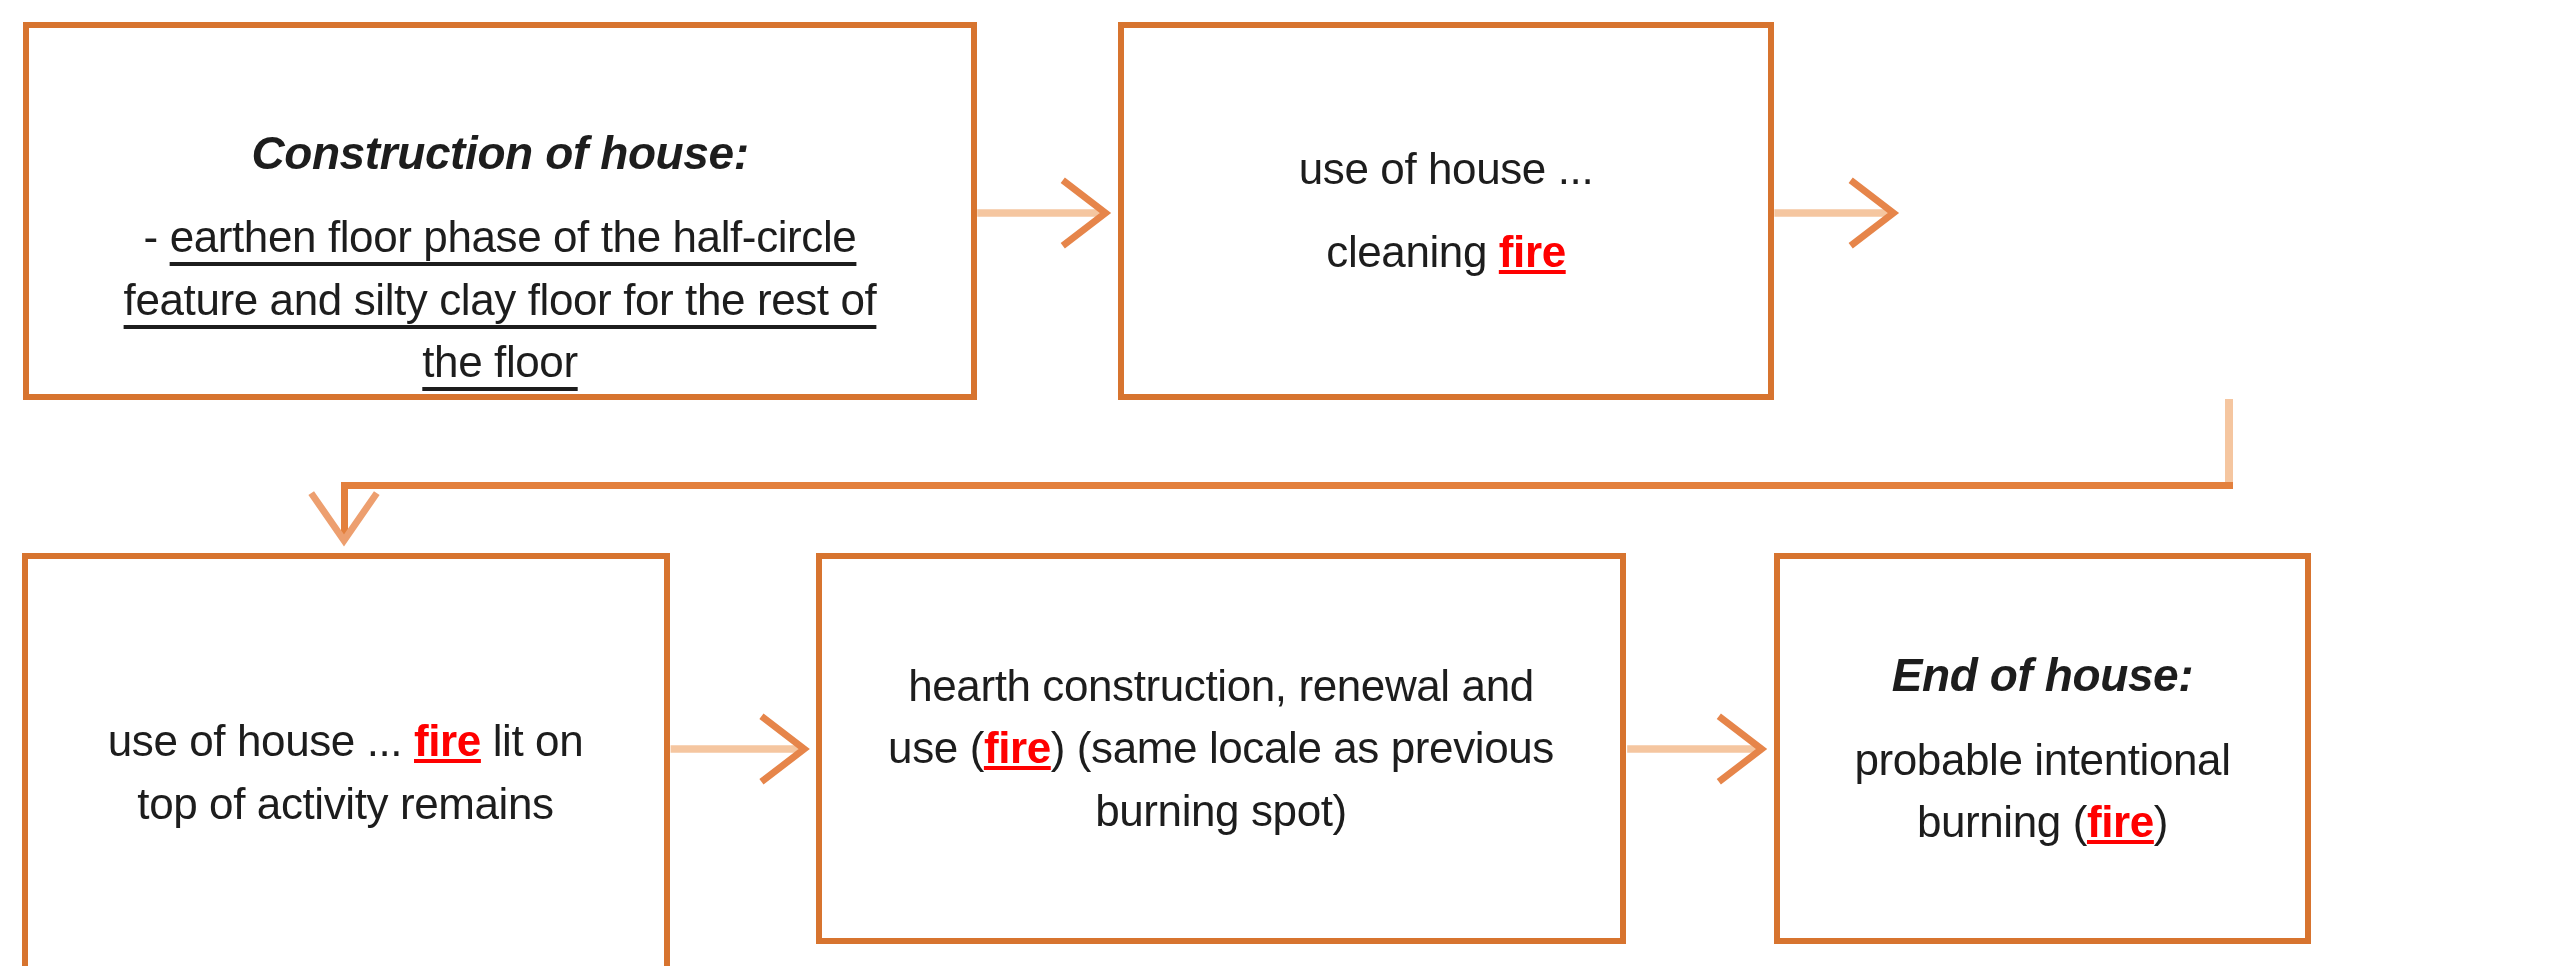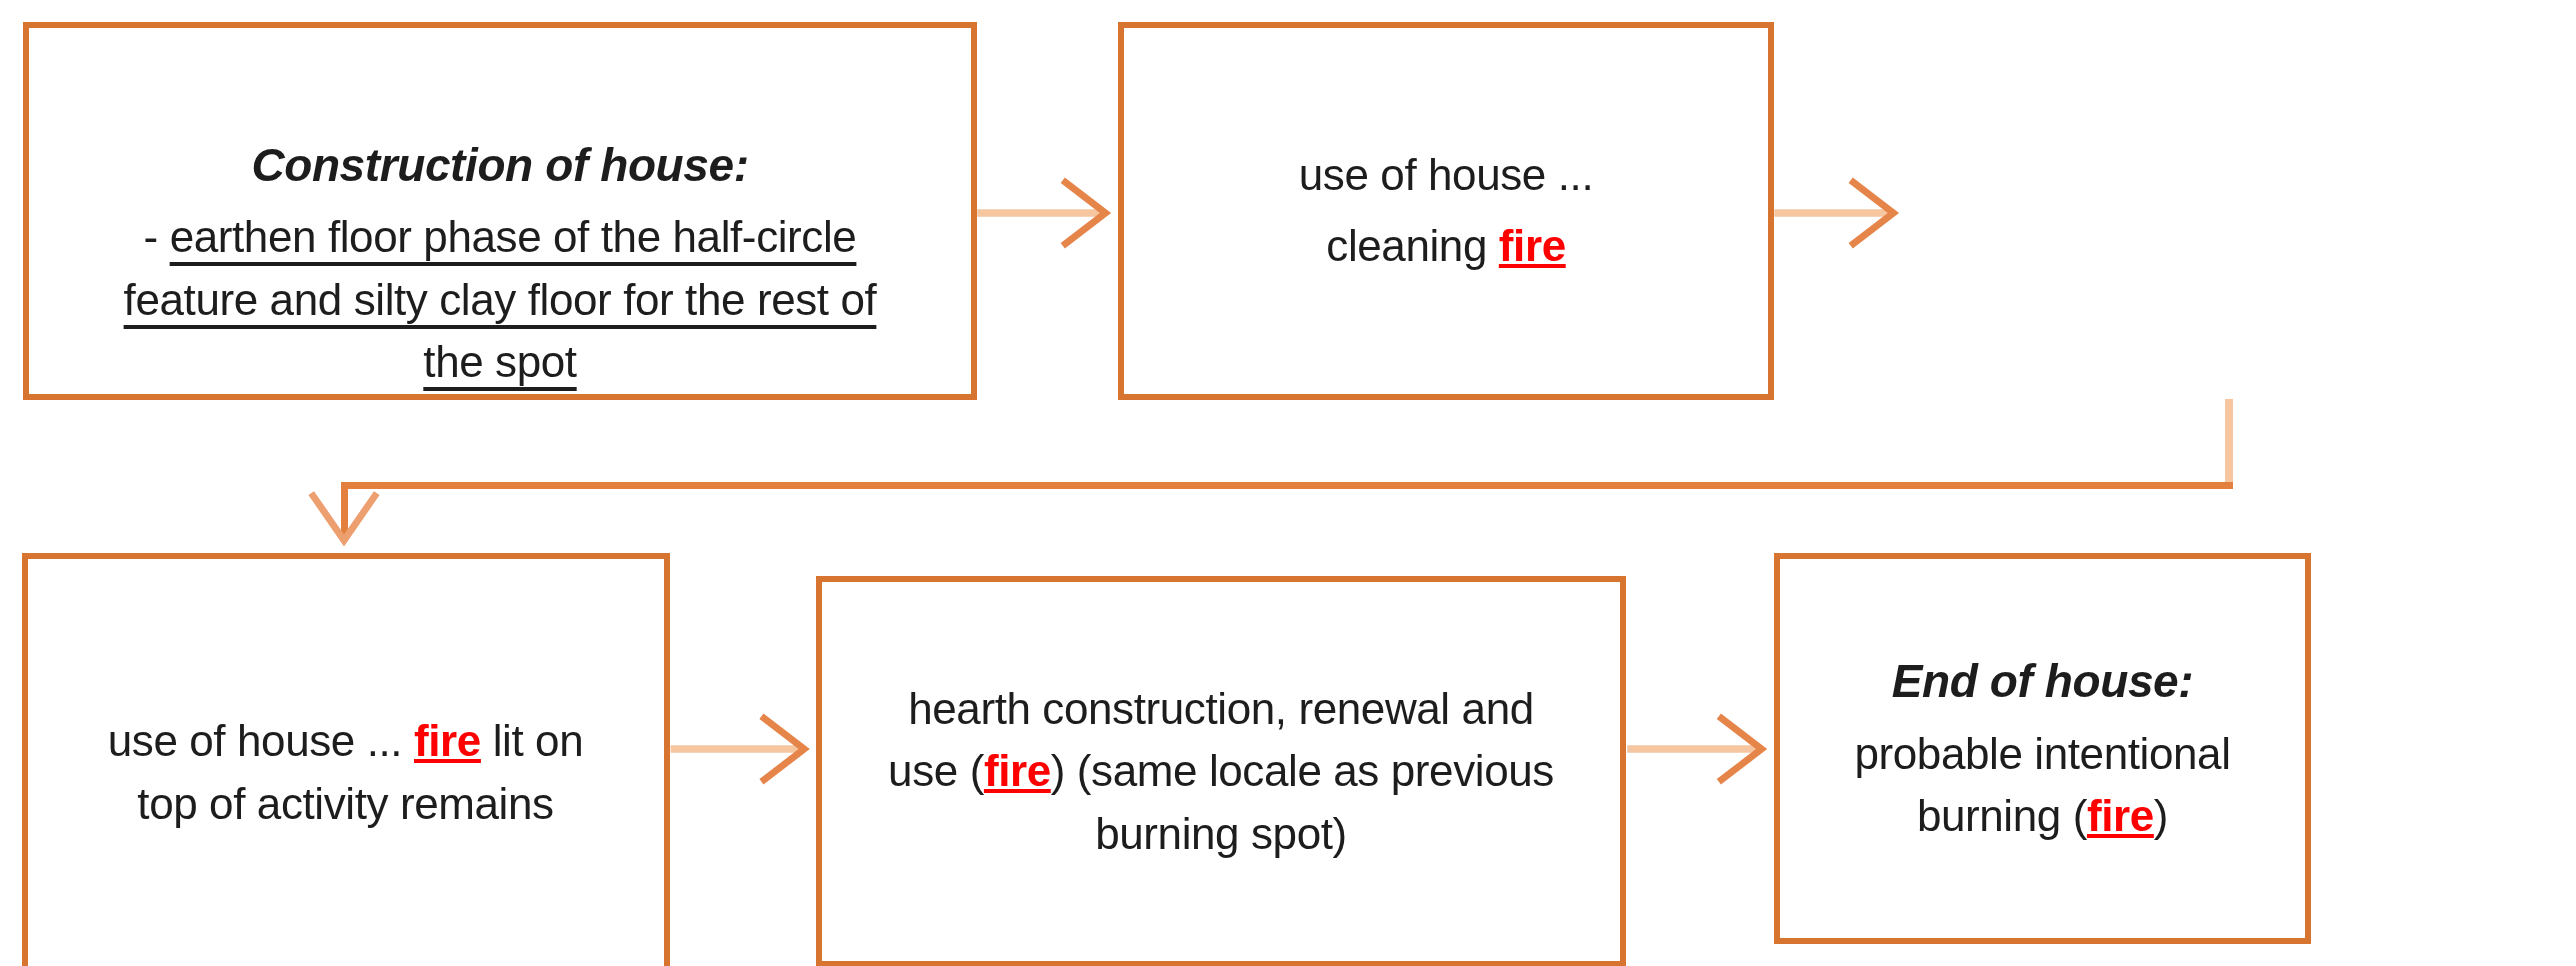--- a/index.html
+++ b/index.html
@@ -38,25 +38,25 @@
     text-align:center;
     color:var(--text);
     font-size:44px;
     line-height:1.42;
     letter-spacing:-0.4px;
   }
   .pos-b1{left:23px;  top:21.5px;  width:954px; height:378px;justify-content:flex-end;}
   .pos-b2{left:1118px;top:21.5px;  width:656px;  height:378px;}
   .pos-b3{left:1906px;top:21.5px;  width:645px;  height:378px;}
   .pos-b4{left:21.5px;  top:553px; width:648px;  height:439px;}
-  .pos-b5{left:816px;top:553px; width:810px; height:391px;margin-top:23px;}
+  .pos-b5{left:816px;top:553px; width:810px; height:391px;}
   .pos-b6{left:1774px;top:553px; width:537px;  height:391px;}
 
   .line{white-space:nowrap;}
-  .line.para{margin-top:8px;}
+  .line.para{margin-top:20px;}
   .seg-p{}
   .seg-u{
     text-decoration:underline;
     text-decoration-thickness:3.8px;
     text-underline-offset:10px;
   }
   .seg-f{color:var(--fire-red);font-weight:700;text-decoration:underline;}
   .seg-title{font-weight:700;font-style:italic;font-size:46px;letter-spacing:-0.4px;}
 
   .arrow{position:absolute;overflow:visible;}
@@ -77,21 +77,21 @@
 </head>
 <body>
 
 <div id="canvas">
 
   <div class="box pos-b1">
     <div class="box-text">
         <div class="line"><span class="seg-title">Construction of house:</span></div>
         <div class="line para"><span class="seg-p">- </span><span class="seg-u">earthen floor phase of the half-circle</span></div>
         <div class="line"><span class="seg-u">feature and silty clay floor for the rest of</span></div>
-        <div class="line"><span class="seg-u">the spot</span></div>
+        <div class="line"><span class="seg-u">the floor</span></div>
       </div>
   </div>
   <div class="box pos-b2">
     <div class="box-text">
         <div class="line"><span class="seg-p">use of house ...</span></div>
         <div class="line para"><span class="seg-p">cleaning </span><span class="seg-f">fire</span></div>
       </div>
   </div>
 
   <div class="box pos-b4">

